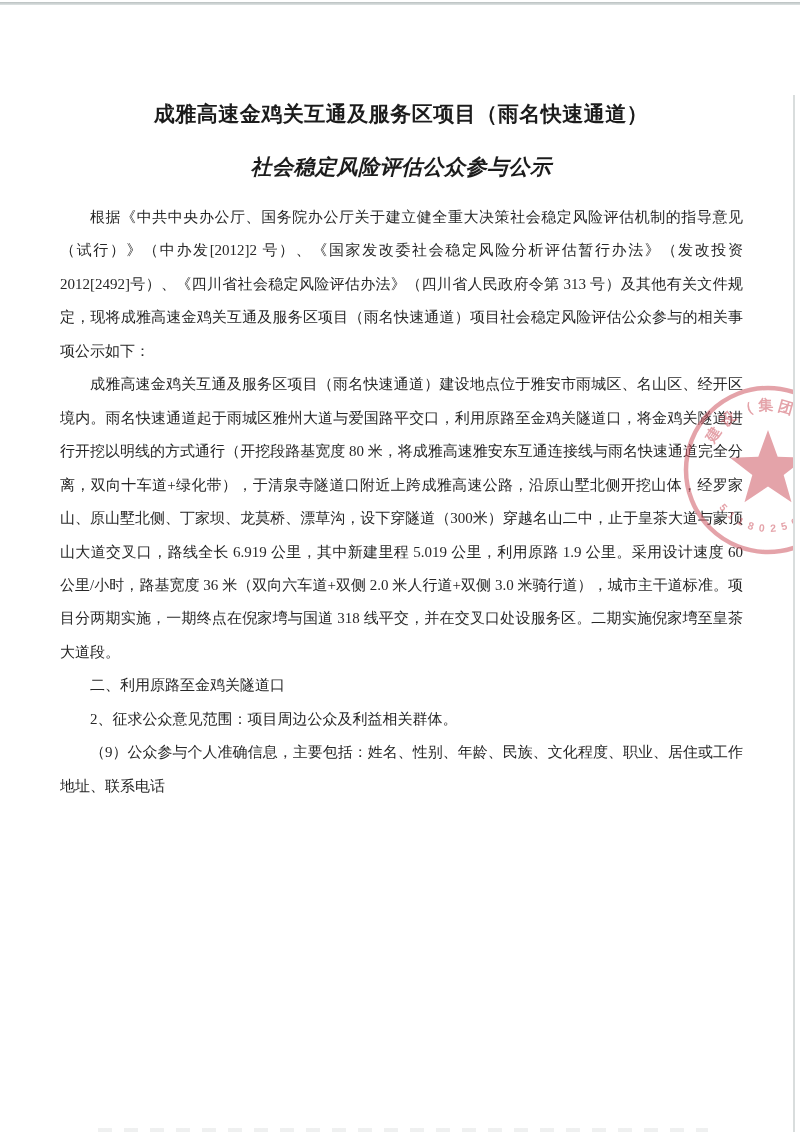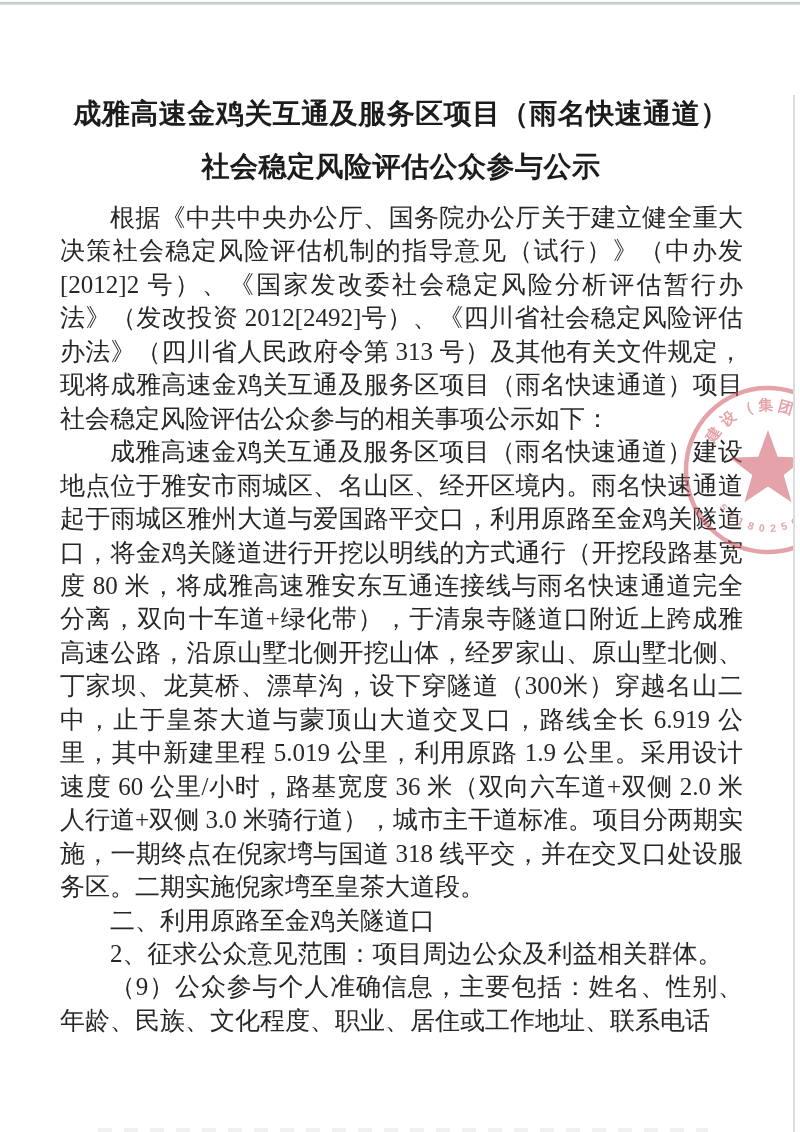--- a/index.html
+++ b/index.html
@@ -29,30 +29,30 @@
   }
 
   
   .titles {
     position: absolute; left: 60px; top: 100px; width: 682px;
     text-align: center;
     font-family: "Liberation Sans", "DejaVu Sans", sans-serif;
     color: #1c1c1c;
   }
   .title-line {
-    font-size: 28px; font-weight: 700; margin: 0; line-height: 28px;
+    font-size: 21px; font-weight: 700; margin: 0; line-height: 28px;
     letter-spacing: 0.5px;
   }
-  .title-line + .title-line { margin-top: 25px; }
+  .title-line + .title-line { margin-top: 25px; font-style: italic; }
 
   
   .doc-body {
     position: absolute; left: 60px; top: 201px; width: 683px;
     color: #272727;
-    font-size: 25px; line-height: 33.45px;
+    font-size: 15px; line-height: 33.45px;
     text-align: justify;
   }
   .doc-body p { margin: 0; text-indent: 2em; }
 
   
   .seal-wrap {
     position: absolute; left: 680px; top: 382px; width: 113px; height: 178px;
     overflow: hidden; pointer-events: none;
   }
   .seal-svg { display: block; }

